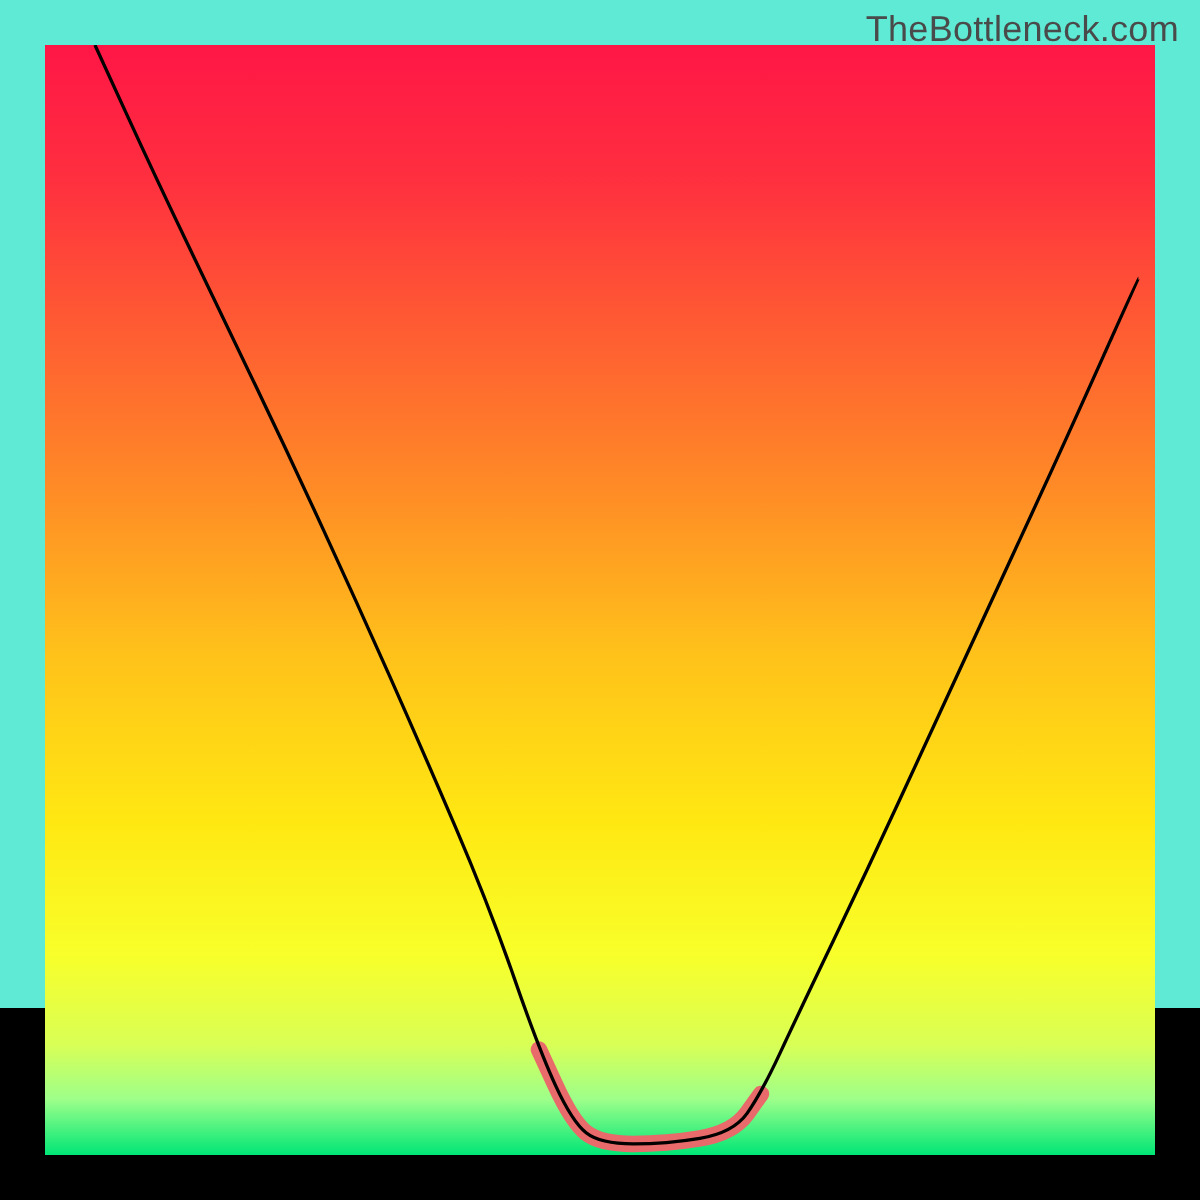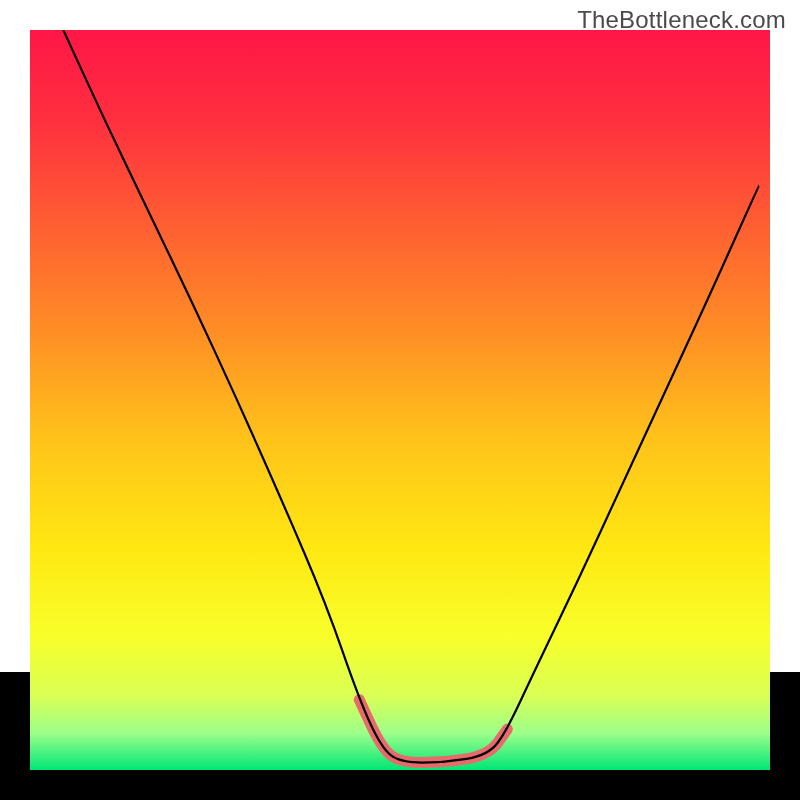--- a/index.html
+++ b/index.html
@@ -1,21 +1,21 @@
 <!DOCTYPE html>
 <html><head>
 <meta charset="utf-8">
 <style>
   * { margin: 0; padding: 0; box-sizing: border-box; }
   html, body { width: 800px; height: 800px; overflow: hidden; background: #000; }
   .stage {
     position: relative;
     width: 800px;
     height: 672px;
-    background: #ffffff;
+    background: #5eead4;
     padding-left: 17px;
   }
   .watermark {
     position: absolute;
     top: 6px;
     right: 14px;
     font-family: Arial, Helvetica, sans-serif;
     font-size: 24px;
     font-weight: 500;
     color: #4a4a4a;

